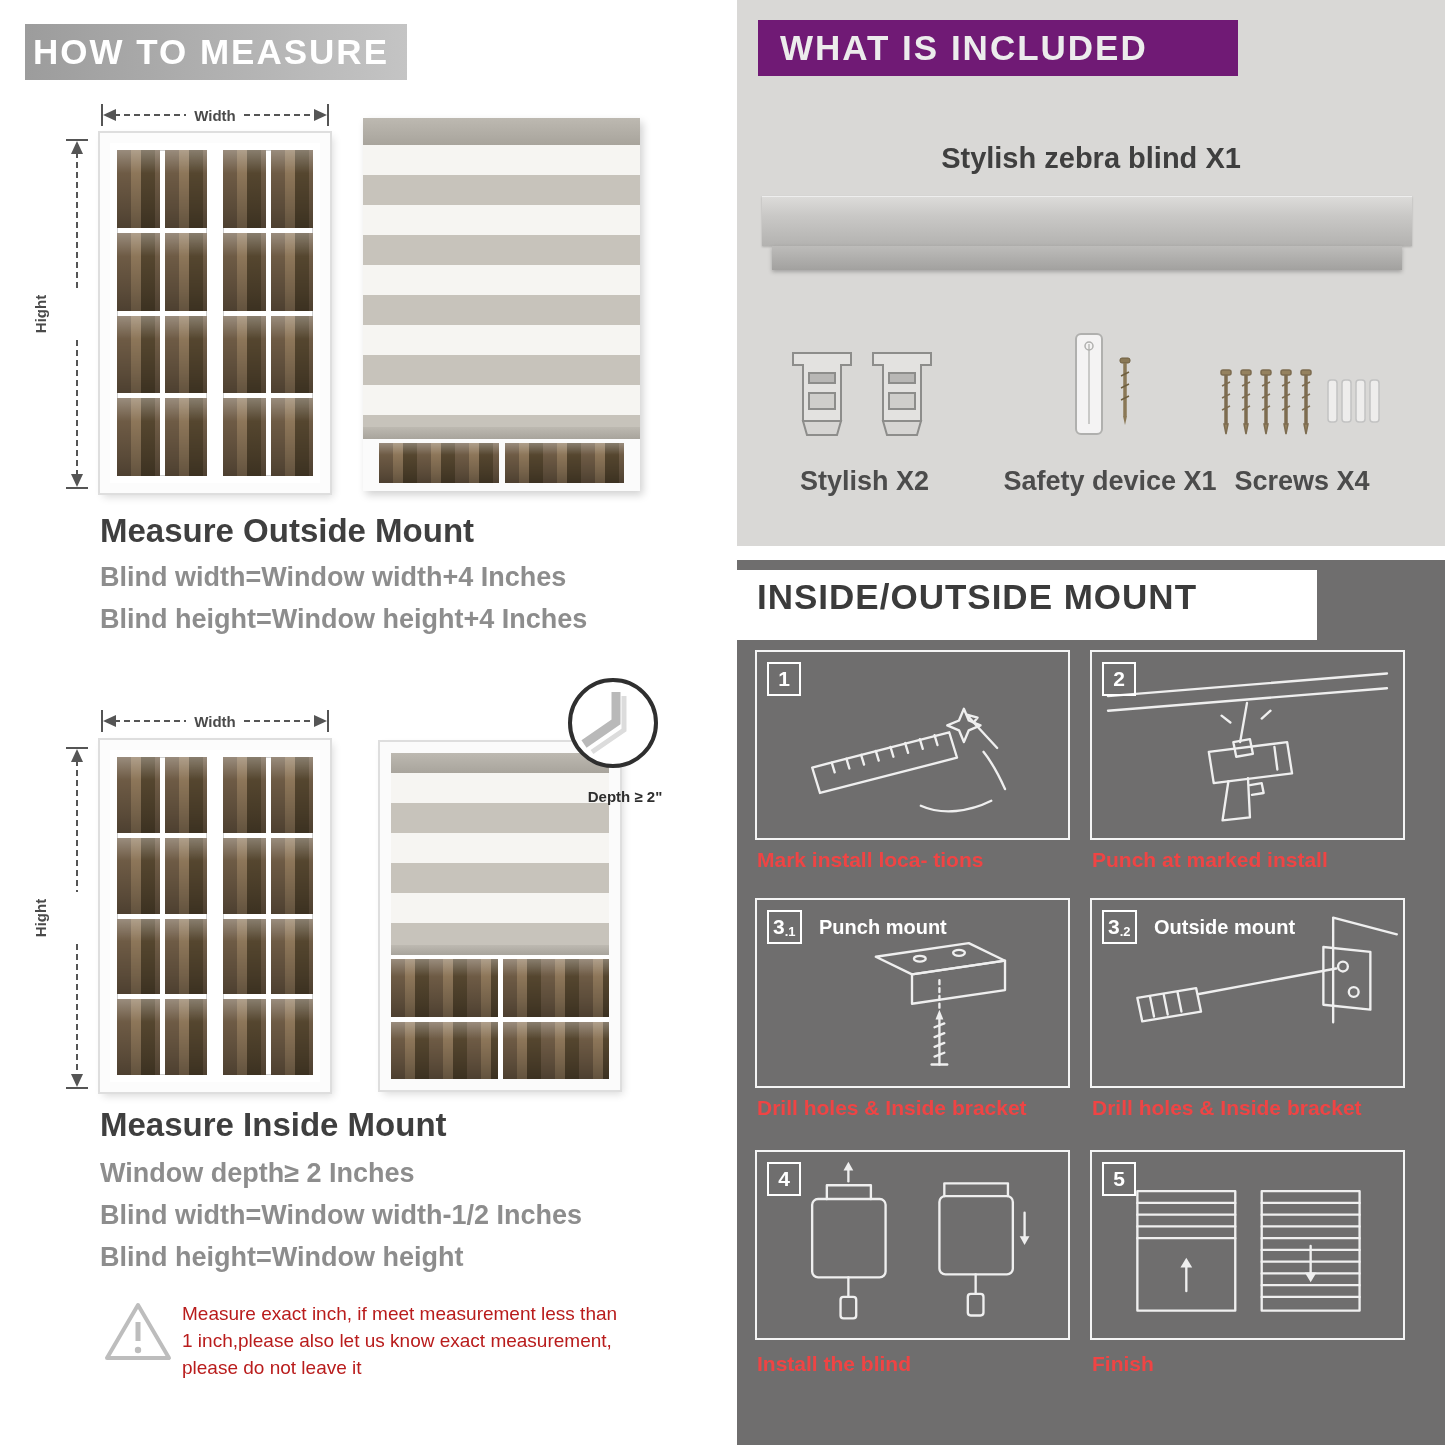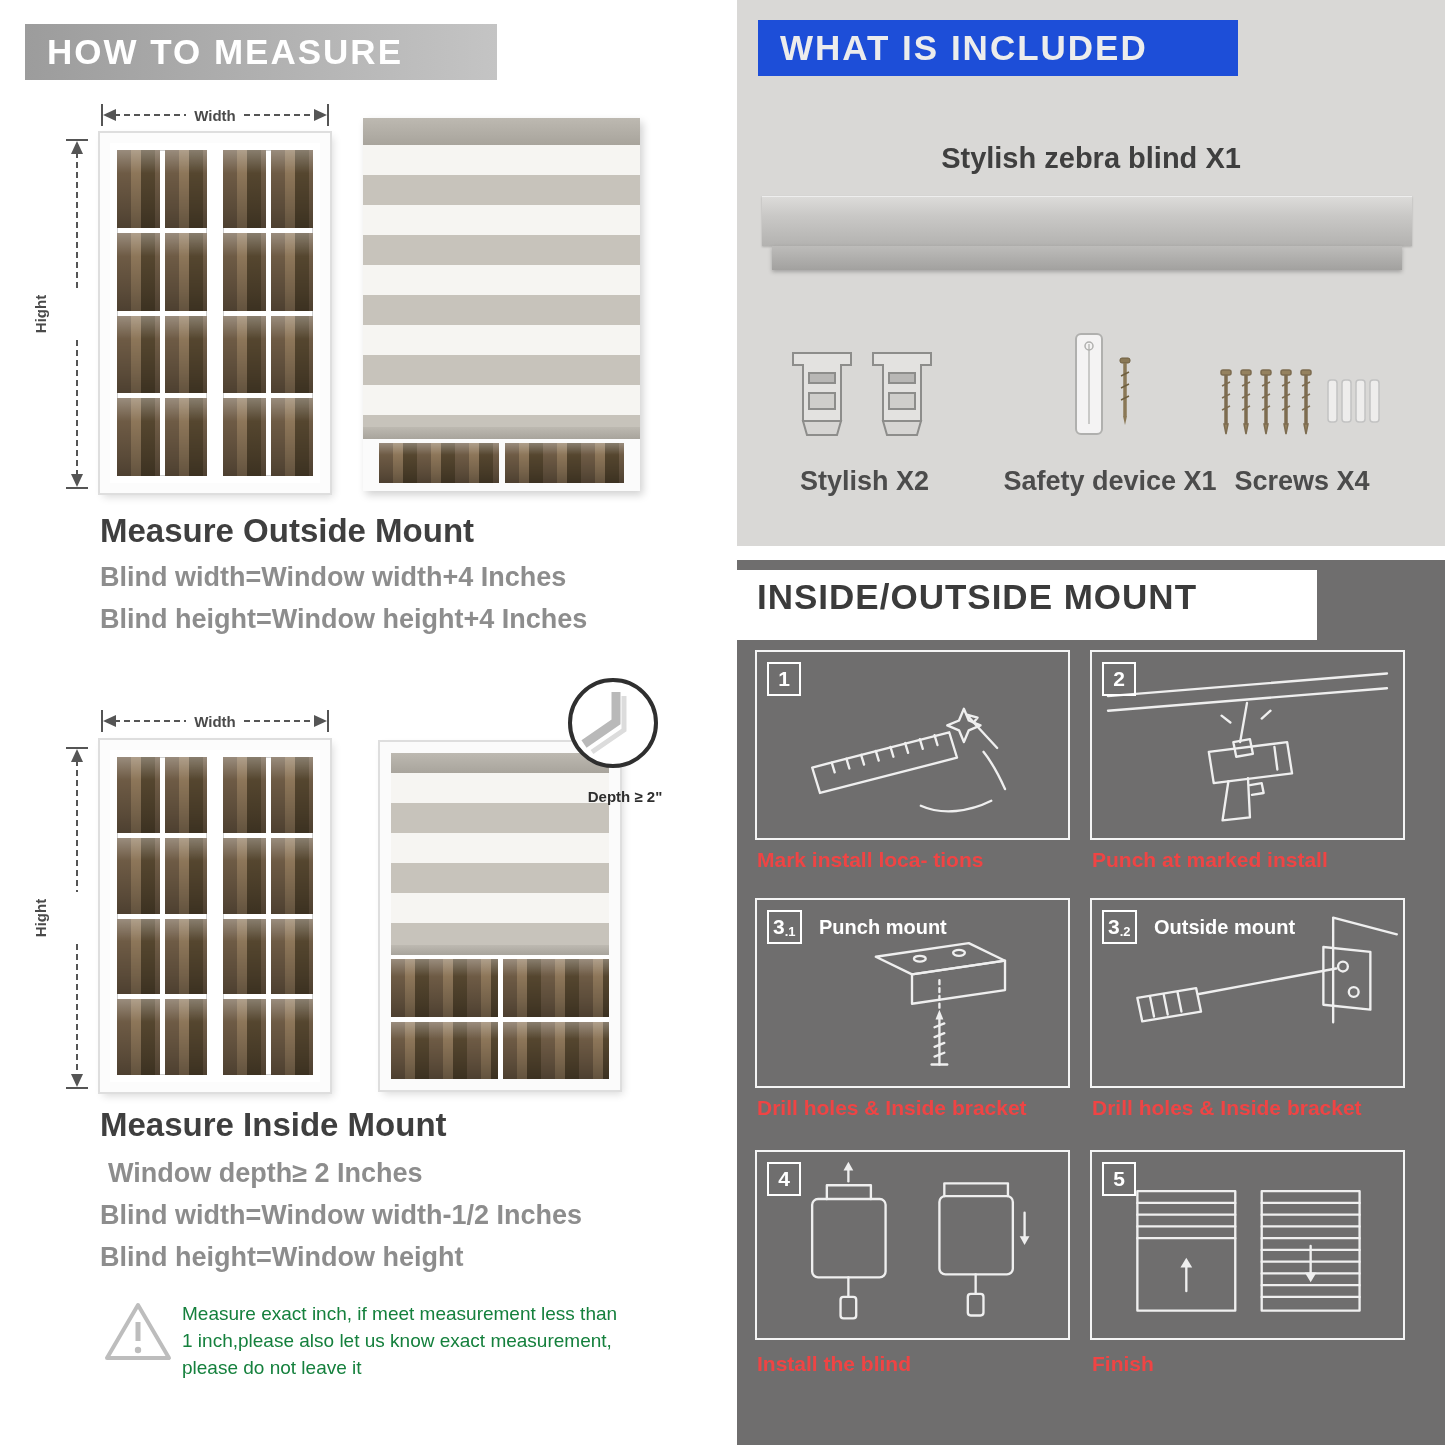--- a/index.html
+++ b/index.html
@@ -2,23 +2,23 @@
 <html><head>
 <meta charset="utf-8">
 <style>
   * { margin:0; padding:0; box-sizing:border-box; }
   html,body { background:#ffffff; }
   body { font-family:"Liberation Sans", sans-serif; }
   .page { position:relative; width:1445px; height:1445px; background:#fff; overflow:hidden; }
   .abs { position:absolute; }
 
   
-  .banner-how { left:25px; top:24px; width:472px; height:56px;
+  .banner-how { left:25px; top:24px; width:382px; height:56px;
     background:linear-gradient(90deg,#9c9c9c,#c4c4c4); color:#fff;
-    font-size:35px; font-weight:bold; letter-spacing:2px; line-height:56px; padding-left:22px; }
+    font-size:35px; font-weight:bold; letter-spacing:2px; line-height:56px; padding-left:8px; }
 
   .window { background:#fff; border:10px solid #fcfcfc; display:flex; gap:6px; padding:2px;
     box-shadow:0 0 0 2px #dedede, 3px 4px 8px rgba(0,0,0,.15); }
   .sash { flex:1; display:grid; grid-template-columns:1fr 1fr; grid-auto-rows:1fr; gap:5px;
     background:#fff; border:5px solid #fff; box-shadow:inset 0 0 0 1px #cfcfcf; }
   .pane { background:
     linear-gradient(180deg, rgba(255,255,255,.30), rgba(255,255,255,0) 30%, rgba(0,0,0,.18) 75%, rgba(0,0,0,.30)),
     repeating-linear-gradient(90deg,#6e5b45 0 14px,#8d7659 14px 24px,#55462f 24px 38px), #7b6850; }
 
   .arrow-h { height:22px; }
@@ -43,25 +43,25 @@
   .window-inside .stripes { height:172px; }
   .window-inside .botrail { height:10px; }
   .window-inside .panes2 { flex:1; display:grid; grid-template-columns:1fr 1fr; grid-template-rows:1fr 1fr;
     gap:5px; background:#fff; padding-top:4px; }
 
   .depth-circle { width:90px; height:90px; border-radius:50%; border:4px solid #2f2f2f; background:#fff; overflow:hidden; }
   .depth-label { font-size:15px; font-weight:bold; color:#2e2e2e; text-align:center; white-space:nowrap; }
 
   .h-title { font-size:33px; font-weight:bold; color:#3f3f3f; }
   .h-line { font-size:27px; font-weight:bold; color:#8d8d8d; }
-  .warn-text { font-size:19px; line-height:27px; color:#15803d; }
+  .warn-text { font-size:19px; line-height:27px; color:#b91c1c; }
 
   
   .included-bg { left:737px; top:0; width:708px; height:546px; background:#d9d8d6; }
-  .banner-included { left:758px; top:20px; width:480px; height:56px; background:#1d4ed8;
+  .banner-included { left:758px; top:20px; width:480px; height:56px; background:#701a75;
     color:#ececec; font-size:35px; font-weight:bold; letter-spacing:2px; line-height:56px; padding-left:22px; }
   .product-title { left:737px; top:142px; width:708px; text-align:center; font-size:29px; font-weight:bold; color:#3f3f3f; }
   .headrail-bar { height:50px; background:linear-gradient(180deg,#dddcda 0%,#c9c8c6 40%,#b3b2b0 100%);
     box-shadow:inset 0 1px 0 #eee, 0 1px 2px rgba(0,0,0,.2); }
   .headrail-lip { margin:0 10px; height:24px; background:linear-gradient(180deg,#bdbcba,#a2a19f);
     box-shadow:0 2px 4px rgba(0,0,0,.25); }
   .item-label { font-size:27px; font-weight:bold; color:#4c4c4c; text-align:center; }
 
   .dark-bg { left:737px; top:560px; width:708px; height:885px; background:#6f6e6e; }
   .banner-mount { left:737px; top:570px; width:580px; height:70px; background:#ffffff;
@@ -203,21 +203,21 @@
 
   <div class="abs depth-circle" style="left:568px; top:678px;">
     <svg viewBox="0 0 82 82">
       <path d="M12,62 L44,40 L44,10" stroke="#b9b9b9" stroke-width="9" fill="none"></path>
       <path d="M20,70 L52,48 L52,14" stroke="#dcdcdc" stroke-width="5" fill="none"></path>
     </svg>
   </div>
   <div class="abs depth-label" style="left:560px; top:788px; width:130px;">Depth ≥ 2"</div>
 
   <div class="abs h-title" style="left:100px; top:1106px;">Measure Inside Mount</div>
-  <div class="abs h-line" style="left:100px; top:1158px;margin-left:8px;">Window depth≥ 2 Inches</div>
+  <div class="abs h-line" style="left:100px; top:1158px;">Window depth≥ 2 Inches</div>
   <div class="abs h-line" style="left:100px; top:1200px;">Blind width=Window width-1/2 Inches</div>
   <div class="abs h-line" style="left:100px; top:1242px;">Blind height=Window height</div>
 
   <svg class="abs" style="left:103px; top:1300px; width:70px; height:64px;" viewBox="0 0 70 64">
     <path d="M35,5 L66,58 L4,58 Z" fill="none" stroke="#bdbdbd" stroke-width="4" stroke-linejoin="round"></path>
     <line x1="35" y1="22" x2="35" y2="41" stroke="#bdbdbd" stroke-width="5"></line>
     <circle cx="35" cy="50" r="3.2" fill="#bdbdbd"></circle>
   </svg>
   <div class="abs warn-text" style="left:182px; top:1300px; width:445px;">Measure exact inch, if meet measurement less than 1 inch,please also let us know exact measurement, please do not leave it</div>
 

